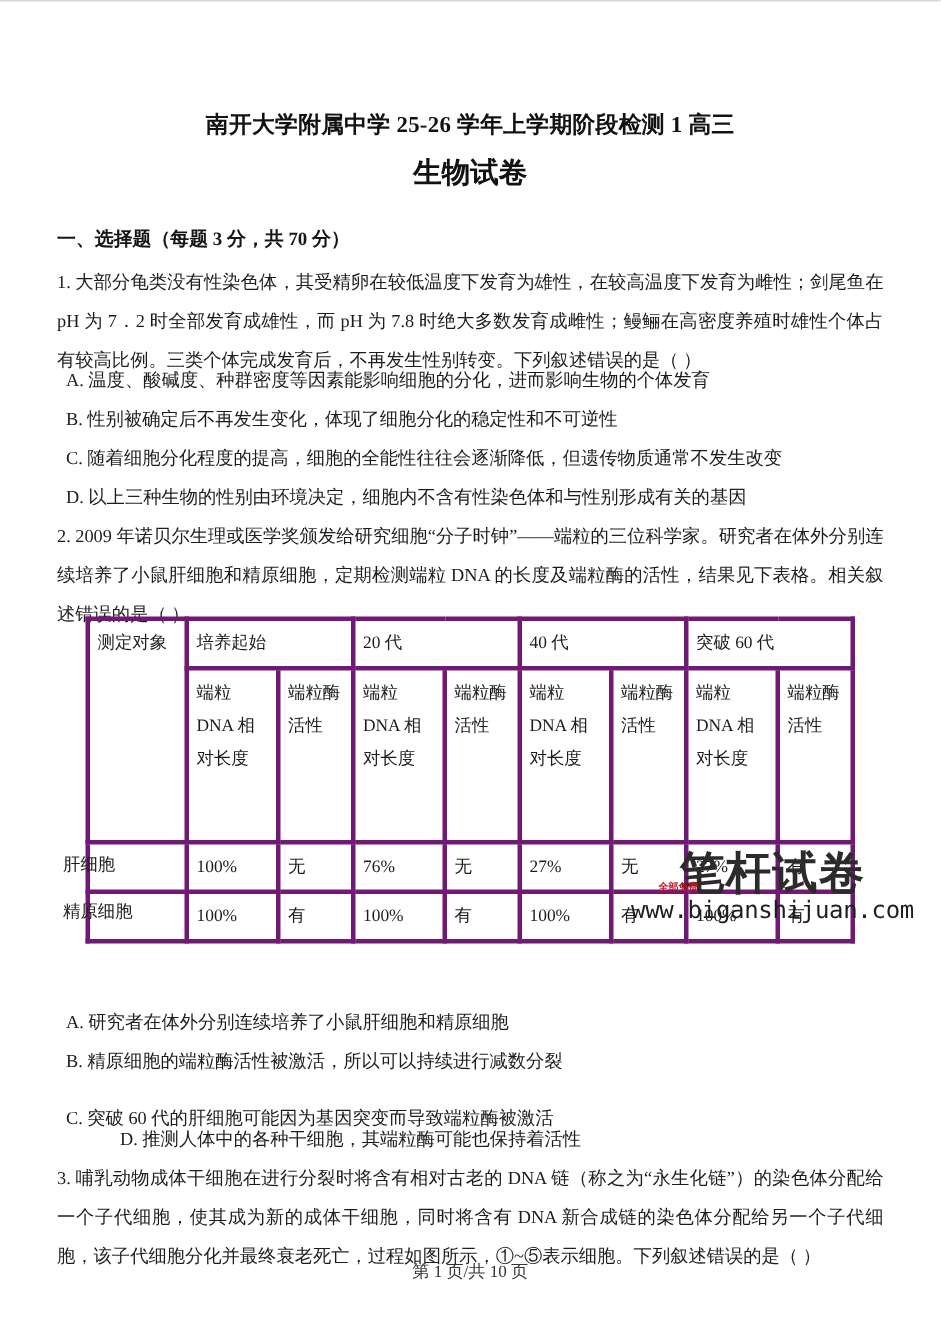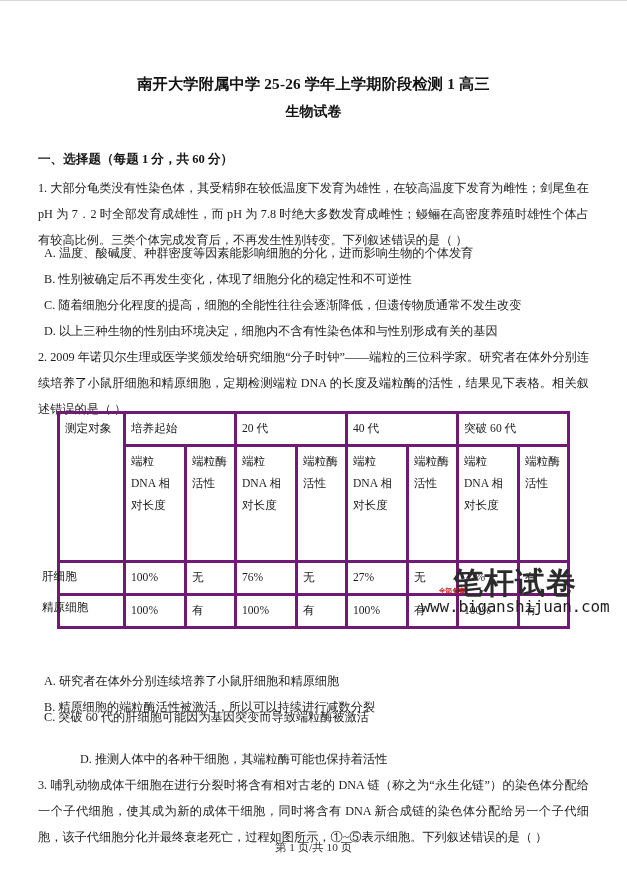--- a/index.html
+++ b/index.html
@@ -39,21 +39,21 @@
     text-align: center;
   }
   .doc-title {
     font-size: 15.2px;
     font-weight: bold;
     letter-spacing: 0.2px;
     line-height: 1.55;
     color: #121212;
   }
   .doc-subtitle {
-    font-size: 14px;
+    font-size: 19px;
     font-weight: bold;
     line-height: 1.55;
     margin-top: 5px;
     color: #121212;
   }
 
   
   .section-heading {
     position: absolute;
     left: 38px;
@@ -180,21 +180,21 @@
 
 <div class="page">
 
   <div class="top-rule"></div>
 
   <div class="title-block">
     <div class="doc-title">南开大学附属中学 25-26 学年上学期阶段检测 1 高三</div>
     <div class="doc-subtitle">生物试卷</div>
   </div>
 
-  <div class="section-heading" style="top:150px;">一、选择题（每题 1 分，共 60 分）</div>
+  <div class="section-heading" style="top:150px;">一、选择题（每题 3 分，共 70 分）</div>
 
   <div class="q-block" style="top:175px;">1. 大部分龟类没有性染色体，其受精卵在较低温度下发育为雄性，在较高温度下发育为雌性；剑尾鱼在 pH 为 7．2 时全部发育成雄性，而 pH 为 7.8 时绝大多数发育成雌性；鳗鲡在高密度养殖时雄性个体占有较高比例。三类个体完成发育后，不再发生性别转变。下列叙述错误的是（      ）</div>
   <div class="opt" style="top:240px;">A. 温度、酸碱度、种群密度等因素能影响细胞的分化，进而影响生物的个体发育</div>
   <div class="opt" style="top:266px;">B. 性别被确定后不再发生变化，体现了细胞分化的稳定性和不可逆性</div>
   <div class="opt" style="top:292px;">C. 随着细胞分化程度的提高，细胞的全能性往往会逐渐降低，但遗传物质通常不发生改变</div>
   <div class="opt" style="top:318px;">D. 以上三种生物的性别由环境决定，细胞内不含有性染色体和与性别形成有关的基因</div>
 
   <div class="q-block" style="top:344px;">2. 2009 年诺贝尔生理或医学奖颁发给研究细胞“分子时钟”——端粒的三位科学家。研究者在体外分别连续培养了小鼠肝细胞和精原细胞，定期检测端粒 DNA 的长度及端粒酶的活性，结果见下表格。相关叙述错误的是（      ）</div>
 
   <div class="data-table-wrap">
@@ -255,21 +255,21 @@
           <td class="cell-mid">有</td>
           <td class="cell-mid">100%</td>
           <td class="cell-mid">有</td>
         </tr>
       </tbody>
     </table>
   </div>
 
   <div class="opt" style="top:668px;">A. 研究者在体外分别连续培养了小鼠肝细胞和精原细胞</div>
   <div class="opt" style="top:694px;">B. 精原细胞的端粒酶活性被激活，所以可以持续进行减数分裂</div>
-  <div class="opt" style="top:704px;font-family:Liberation Serif, serif;">C. 突破 60 代的肝细胞可能因为基因突变而导致端粒酶被激活</div>
+  <div class="opt" style="top:732px;font-family:Liberation Serif, serif;">C. 突破 60 代的肝细胞可能因为基因突变而导致端粒酶被激活</div>
   <div class="opt" style="top:746px;margin-left:36px;">D. 推测人体中的各种干细胞，其端粒酶可能也保持着活性</div>
 
   <div class="q-block" style="top:772px;">3. 哺乳动物成体干细胞在进行分裂时将含有相对古老的 DNA 链（称之为“永生化链”）的染色体分配给一个子代细胞，使其成为新的成体干细胞，同时将含有 DNA 新合成链的染色体分配给另一个子代细胞，该子代细胞分化并最终衰老死亡，过程如图所示，①~⑤表示细胞。下列叙述错误的是（      ）</div>
 
   <div class="footer">第 1 页/共 10 页</div>
 
   <div class="watermark">
     <div class="wm-cn">笔杆试卷</div>
     <div class="wm-url">www.biganshijuan.com</div>
     <div class="wm-free">全部免费</div>

